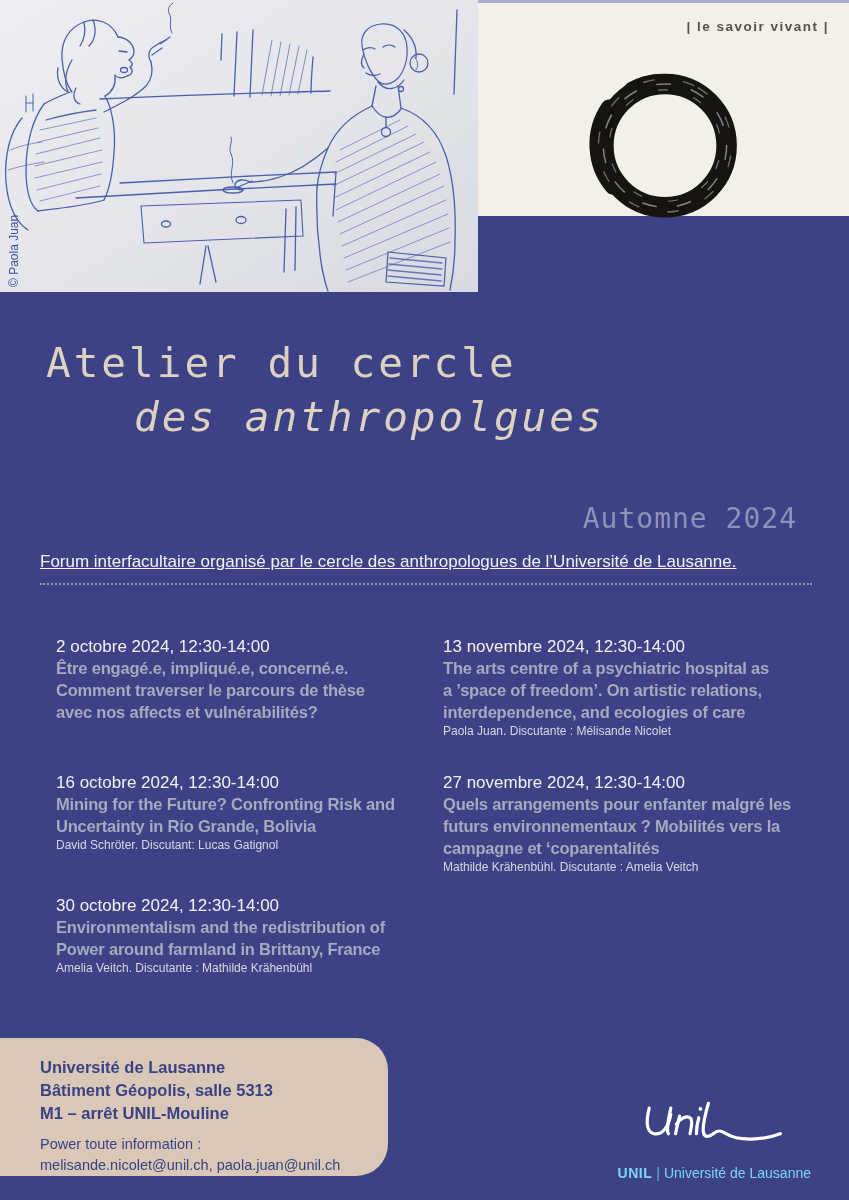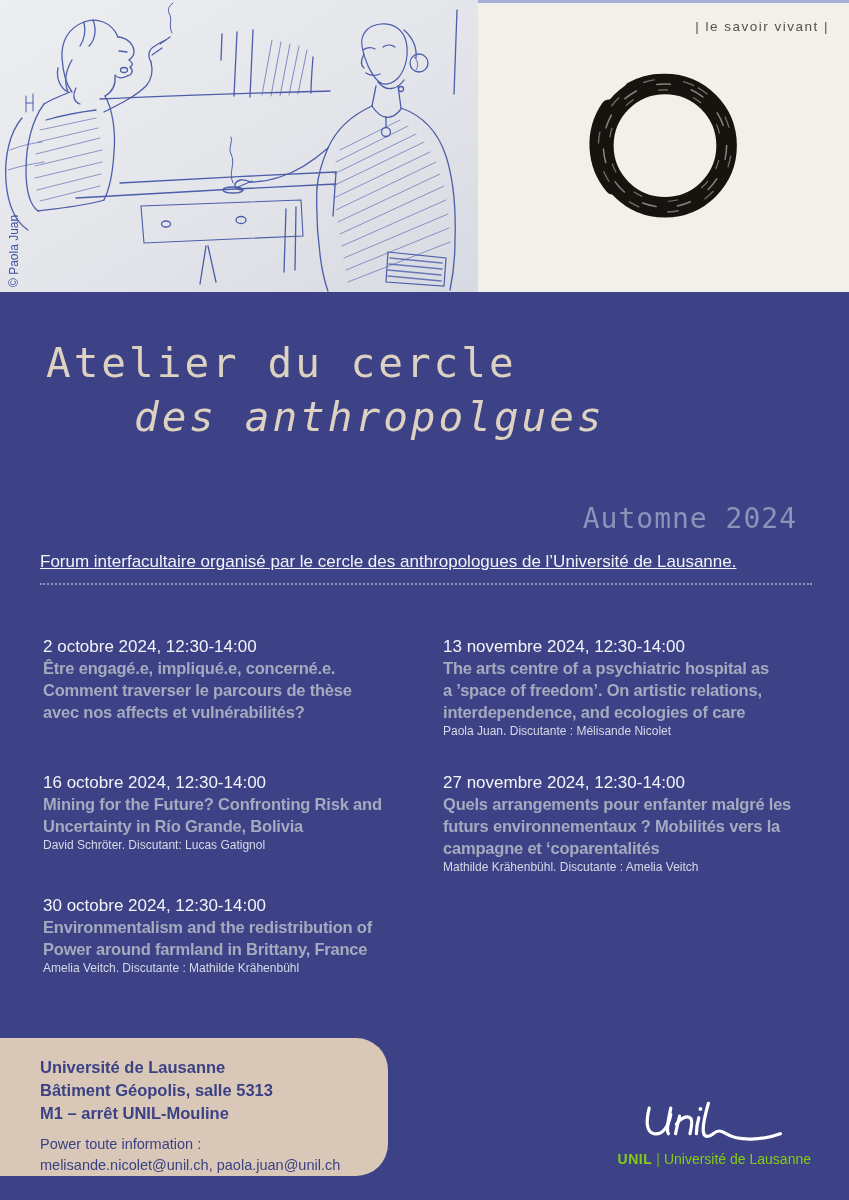--- a/index.html
+++ b/index.html
@@ -6,48 +6,48 @@
     --bg:#3c4285; --cream:#f3f0ea; --beige:#d9c8b7; --title-cream:#ddd2c2;
     --season:#8c93ba; --event-title:#a5aabf; --bright:#f2f3f8; --speaker:#d6d9e6;
     --footer-text:#3a4184; --ink:#3d4fa4; --lavender:#a9aed4; --enso:#17130f;
   }
   *{margin:0;padding:0;box-sizing:border-box;}
   body{background:#777;font-family:"Liberation Sans",sans-serif;}
   .poster{position:relative;width:849px;height:1200px;margin:0 auto;background:var(--bg);overflow:hidden;}
   
   .header{position:absolute;top:0;left:0;width:849px;height:292px;display:flex;}
   .sketch-wrap{width:478px;height:292px;flex:none;}
-  .cream-panel{position:relative;flex:1;height:292px;background:var(--cream);border-top:3px solid var(--lavender);}
+  .cream-panel{position:relative;flex:1;height:216px;background:var(--cream);border-top:3px solid var(--lavender);font-weight:bold;}
   .savoir{position:absolute;top:16px;right:20px;font-size:13.5px;letter-spacing:1.5px;color:#55524e;}
   .enso-wrap{position:absolute;left:50%;top:33px;transform:translateX(-50%);}
   
   .title-block{position:absolute;left:46px;top:336px;font-family:"DejaVu Sans Mono",monospace;
     font-size:41px;letter-spacing:3px;color:var(--title-cream);line-height:1.32;font-weight:400;}
   .title-line2{margin-left:88px;font-style:italic;}
   .season{position:absolute;top:502px;right:52px;font-family:"DejaVu Sans Mono",monospace;
     font-size:28px;letter-spacing:1px;color:var(--season);margin-left:16px;}
   
   .intro{position:absolute;left:40px;top:552px;width:772px;font-size:17px;color:var(--bright);
     padding-bottom:11px;border-bottom:2px dotted rgba(223,227,242,.5);text-decoration:underline;}
   
   .event{position:absolute;width:403px;}
-  .ev-l{left:43px;} .ev-r{left:443px;}
+  .ev-l{left:56px;} .ev-r{left:443px;}
   .ev-row1{top:636px;} .ev-row2{top:772px;} .ev-row3{top:895px;}
   .event-date{font-size:17px;color:var(--bright);line-height:1.3;}
   .event-title{font-size:16.5px;font-weight:bold;color:var(--event-title);line-height:1.33;
     letter-spacing:-0.2px;white-space:pre-line;}
   .event-speaker{font-size:12px;color:var(--speaker);line-height:1.3;}
   
   .footer-box{position:absolute;left:0;top:1038px;width:388px;height:138px;background:var(--beige);
     border-radius:0 32px 32px 0;padding:18px 14px 0 40px;color:var(--footer-text);}
   .footer-address div{font-size:16.5px;font-weight:bold;line-height:1.38;}
   .footer-info{margin-top:10px;font-size:14.5px;line-height:1.42;}
   .footer-emails{font-size:14.5px;line-height:1.42;}
   .logo-block{position:absolute;right:38px;top:1100px;text-align:center;}
-  .logo-tagline{margin-top:2px;font-size:14px;color:#84cc16;white-space:nowrap;}
+  .logo-tagline{margin-top:16px;font-size:14px;color:#7dd3fc;white-space:nowrap;}
   .logo-tagline .bold{font-weight:bold;letter-spacing:.5px;}
   .logo-tagline .div{opacity:.75;padding:0 4px;font-weight:300;}
 </style>
 </head>
 <body>
 
 <div class="poster">
 
   <div class="header">
 

